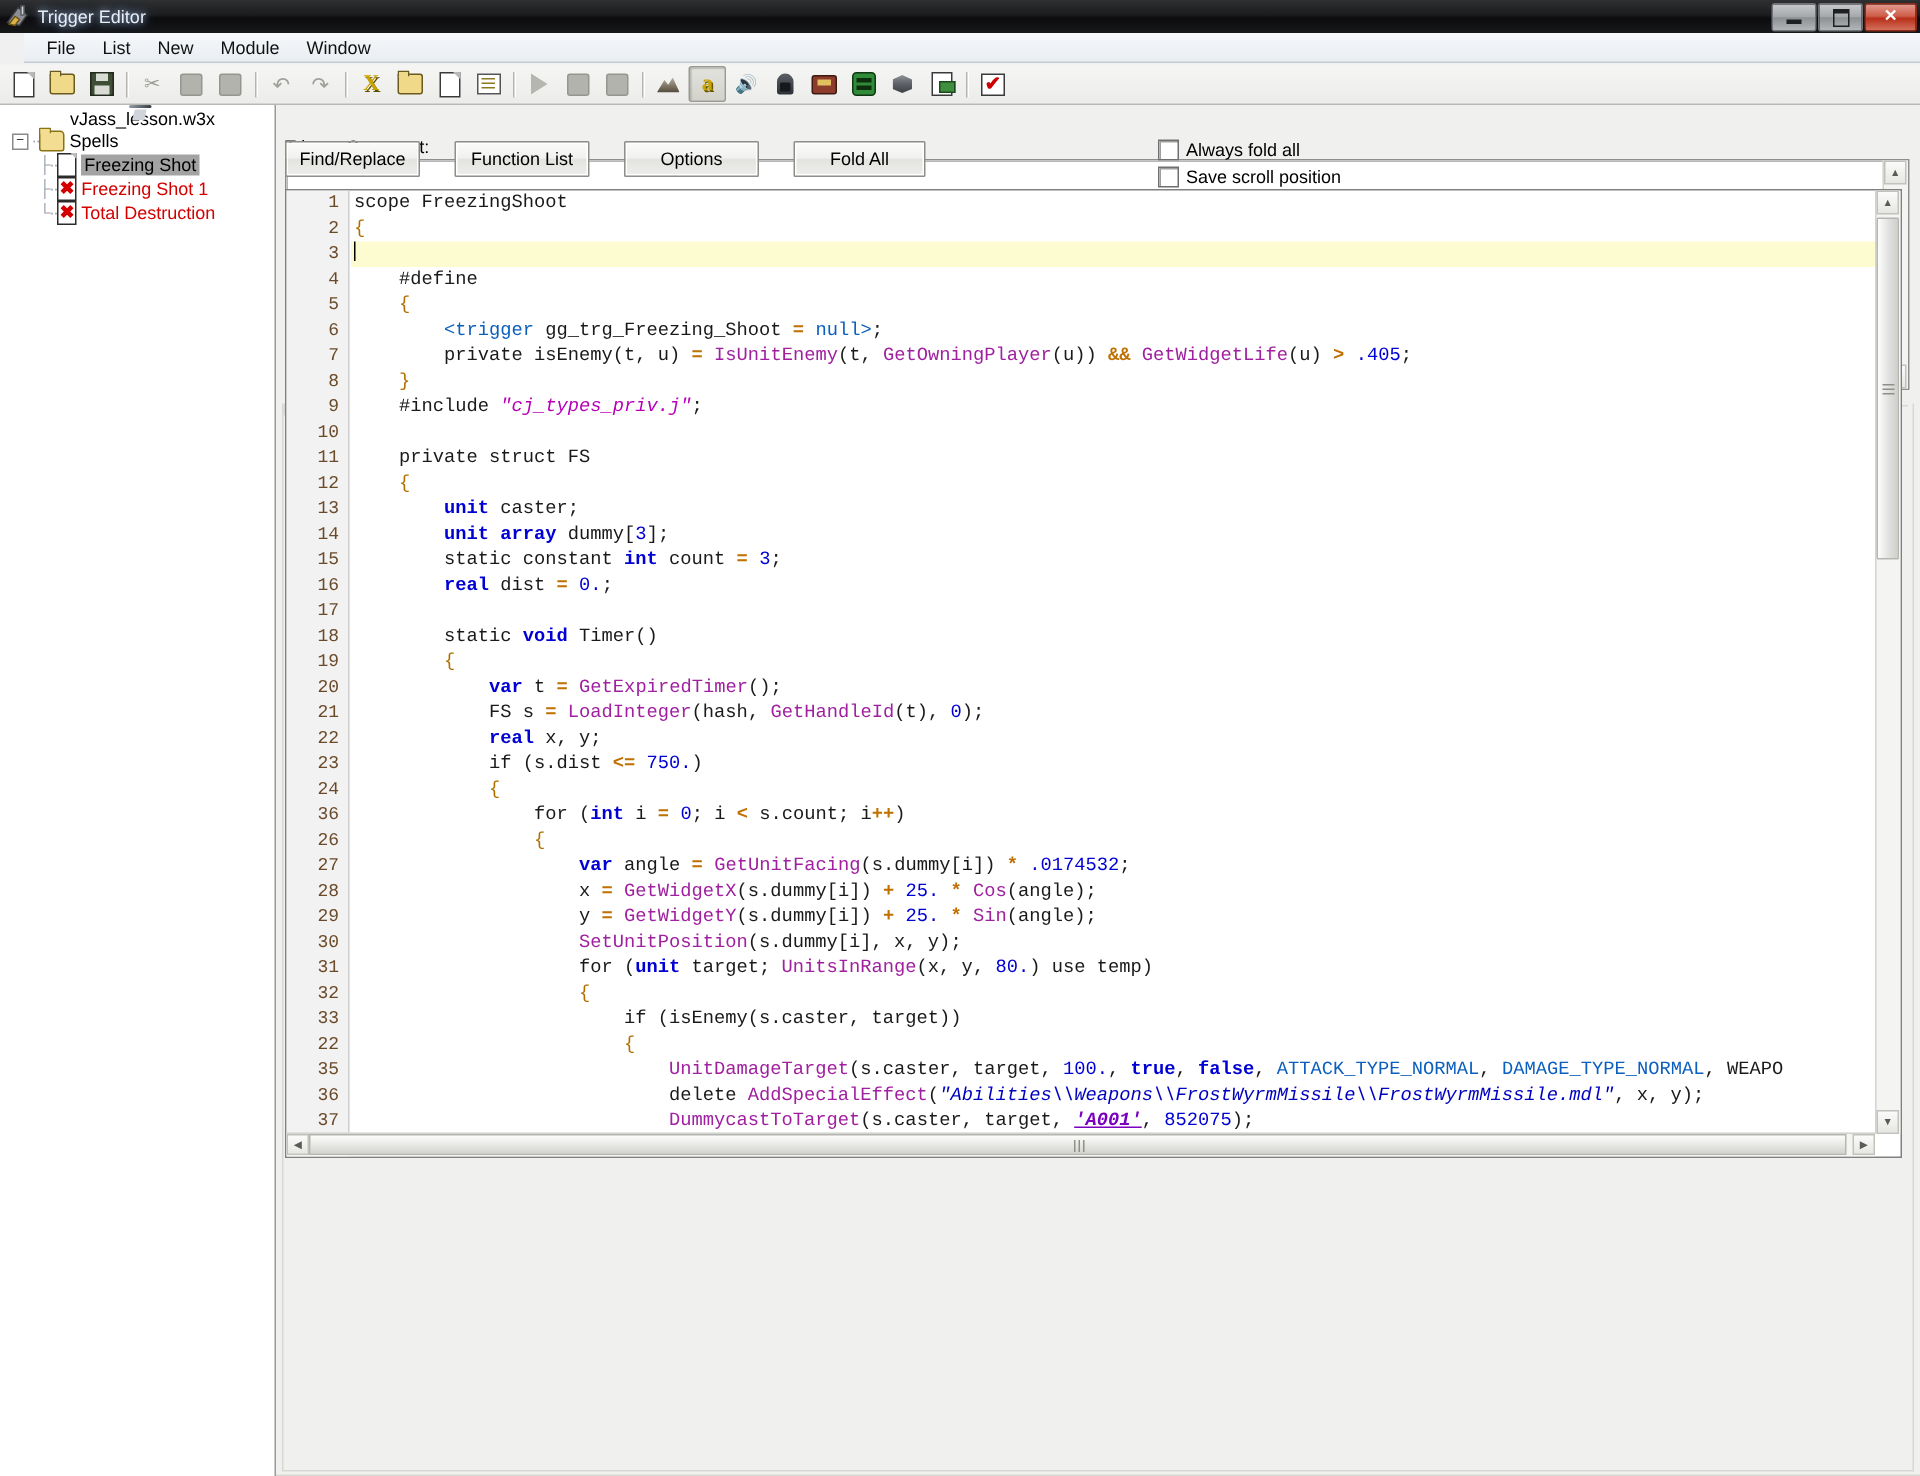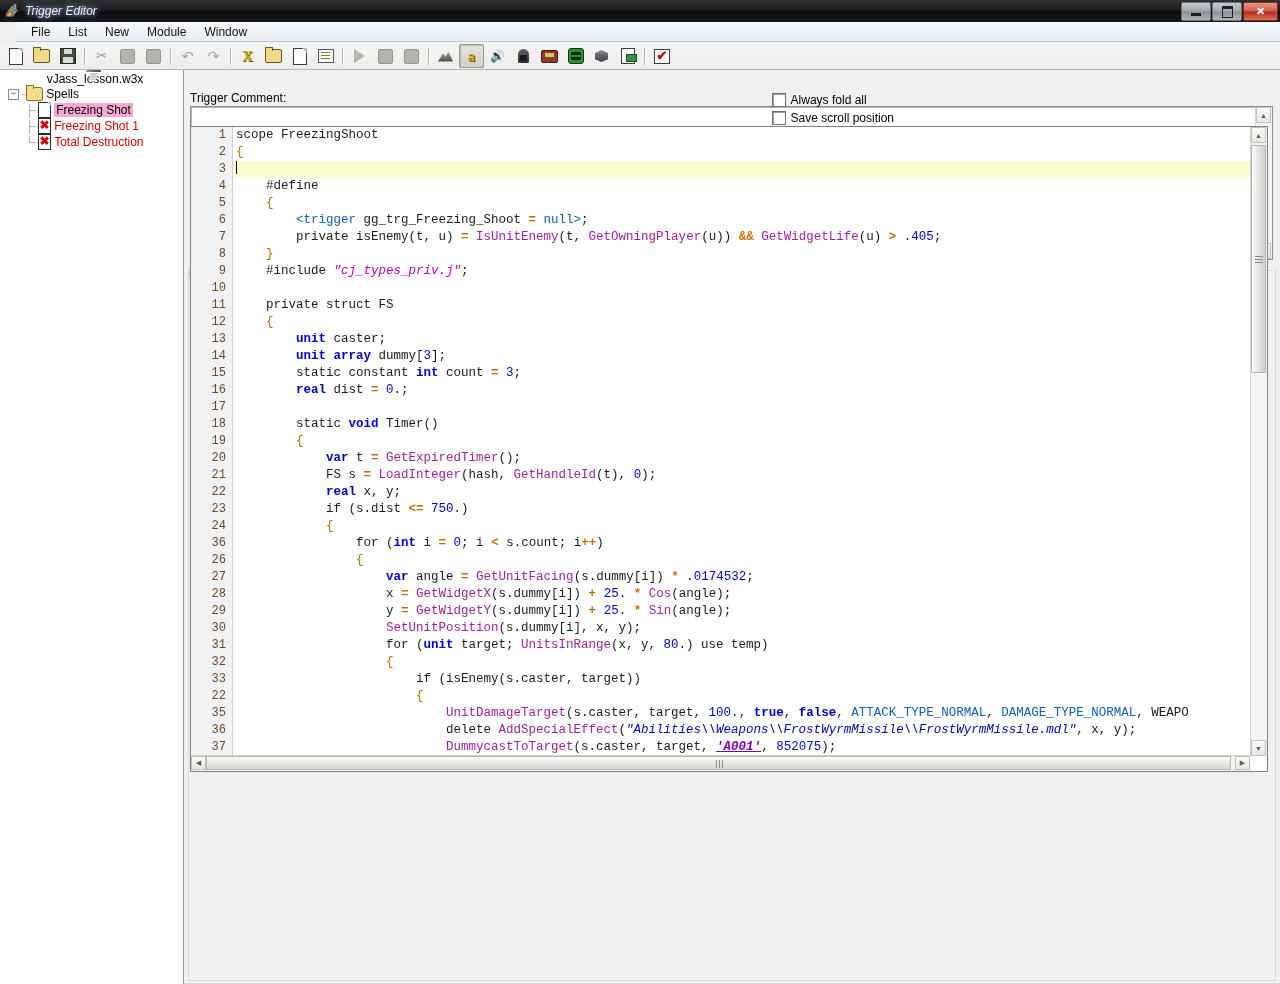--- a/index.html
+++ b/index.html
@@ -14,21 +14,20 @@
   
   #titlebar{
     position:absolute;left:0;top:0;width:1280px;height:22px;
     background:linear-gradient(to bottom,#2f3032 0%,#1b1c1e 45%,#0c0c0e 55%,#17181a 100%);
     display:flex;align-items:center;
   }
   #titlebar .tb-icon{width:16px;height:16px;margin-left:4px;margin-right:5px;position:relative;}
   #titlebar .tb-title{
     color:#e9eef5;font-size:12px;font-family:"Liberation Sans",sans-serif;
     text-shadow:0 0 5px #8fa7c8, 0 0 8px #6d86ab;
-    font-style:italic;
   }
   #winbtns{position:absolute;right:2px;top:2px;display:flex;gap:1px;}
   .wbtn{
     width:28px;height:17px;border:1px solid #6f7377;border-radius:2px;
     background:linear-gradient(to bottom,#c6c8ca 0%,#a5a8ab 48%,#8d9093 52%,#b3b6b9 100%);
     display:flex;align-items:center;justify-content:center;
     color:#1d1f21;font-size:11px;line-height:1;
   }
   .wbtn.close{
     width:33px;
@@ -96,21 +95,21 @@
   .ic-check{width:14px;height:13px;background:#fff;border:1px solid #3a3a3a;}
   .ic-check:after{content:"";position:absolute;left:2px;top:-1px;color:#cc0000;font-size:13px;font-weight:bold;line-height:13px;content:"\2714";}
   
   #tree{
     position:absolute;left:0;top:70px;width:183px;height:914px;
     background:#ffffff;border-right:1px solid #9a9a9a;
     overflow:hidden;font-size:12px;color:#000;
   }
   .tnode{display:flex;align-items:center;height:16px;padding-left:3px;white-space:nowrap;}
   .tnode .tlabel{margin-left:3px;font-size:12px;}
-  .tnode .tlabel.sel{background:#f9a8d4;padding:0 2px;}
+  .tnode .tlabel.sel{background:#a3a3a3;padding:0 2px;}
   .tnode .tlabel.red{color:#d40000;}
   .texp{width:9px;height:9px;border:1px solid #8a8a8a;background:#fff;font-size:9px;line-height:7px;text-align:center;color:#333;margin-right:2px;}
   .tline{color:#9aa0aa;font-size:11px;letter-spacing:-1px;}
   .ti-map{width:15px;height:14px;background:linear-gradient(135deg,#9aa2ad 0%,#5a6169 60%,#33373c 100%);border-radius:2px;position:relative;}
   .ti-map:after{content:"";position:absolute;left:3px;top:3px;width:8px;height:7px;background:#cfd4da;transform:skewX(-12deg);}
   .ti-folder{width:15px;height:12px;background:#f3dd93;border:1px solid #897213;border-radius:1px 3px 2px 2px;position:relative;}
   .ti-folder:before{content:"";position:absolute;left:-1px;top:-3px;width:6px;height:3px;background:#f3dd93;border:1px solid #897213;border-bottom:0;border-radius:1px 1px 0 0;}
   .ti-doc{width:11px;height:14px;background:#fff;border:1px solid #2b2b2b;position:relative;}
   .ti-doc:after{content:"";position:absolute;right:-1px;top:-1px;border-width:0 4px 4px 0;border-style:solid;border-color:transparent #bdbdbd transparent transparent;}
   .ti-docx{width:11px;height:14px;background:#fff;border:1px solid #2b2b2b;position:relative;}
@@ -355,20 +354,26 @@
       <div class="vs-arrow bot">▼</div>
     </div>
   </div>
 
   <div id="tfgroup">
       <span class="gl"></span>
     </div>
   <div id="tfline"></div>
   <div id="tflabel">Trigger Functions:</div>
 
+  <div id="btnrow">
+    <div class="btn" style="width:90px;">Find/Replace</div>
+    <div class="btn" style="width:90px;">Function List</div>
+    <div class="btn" style="width:90px;">Options</div>
+    <div class="btn" style="width:88px;">Fold All</div>
+  </div>
 
   <div id="foldopts">
     <label class="chk">
       <span class="chkbox"></span>
       <span>Always fold all</span>
     </label>
     <label class="chk">
       <span class="chkbox"></span>
       <span>Save scroll position</span>
     </label>

